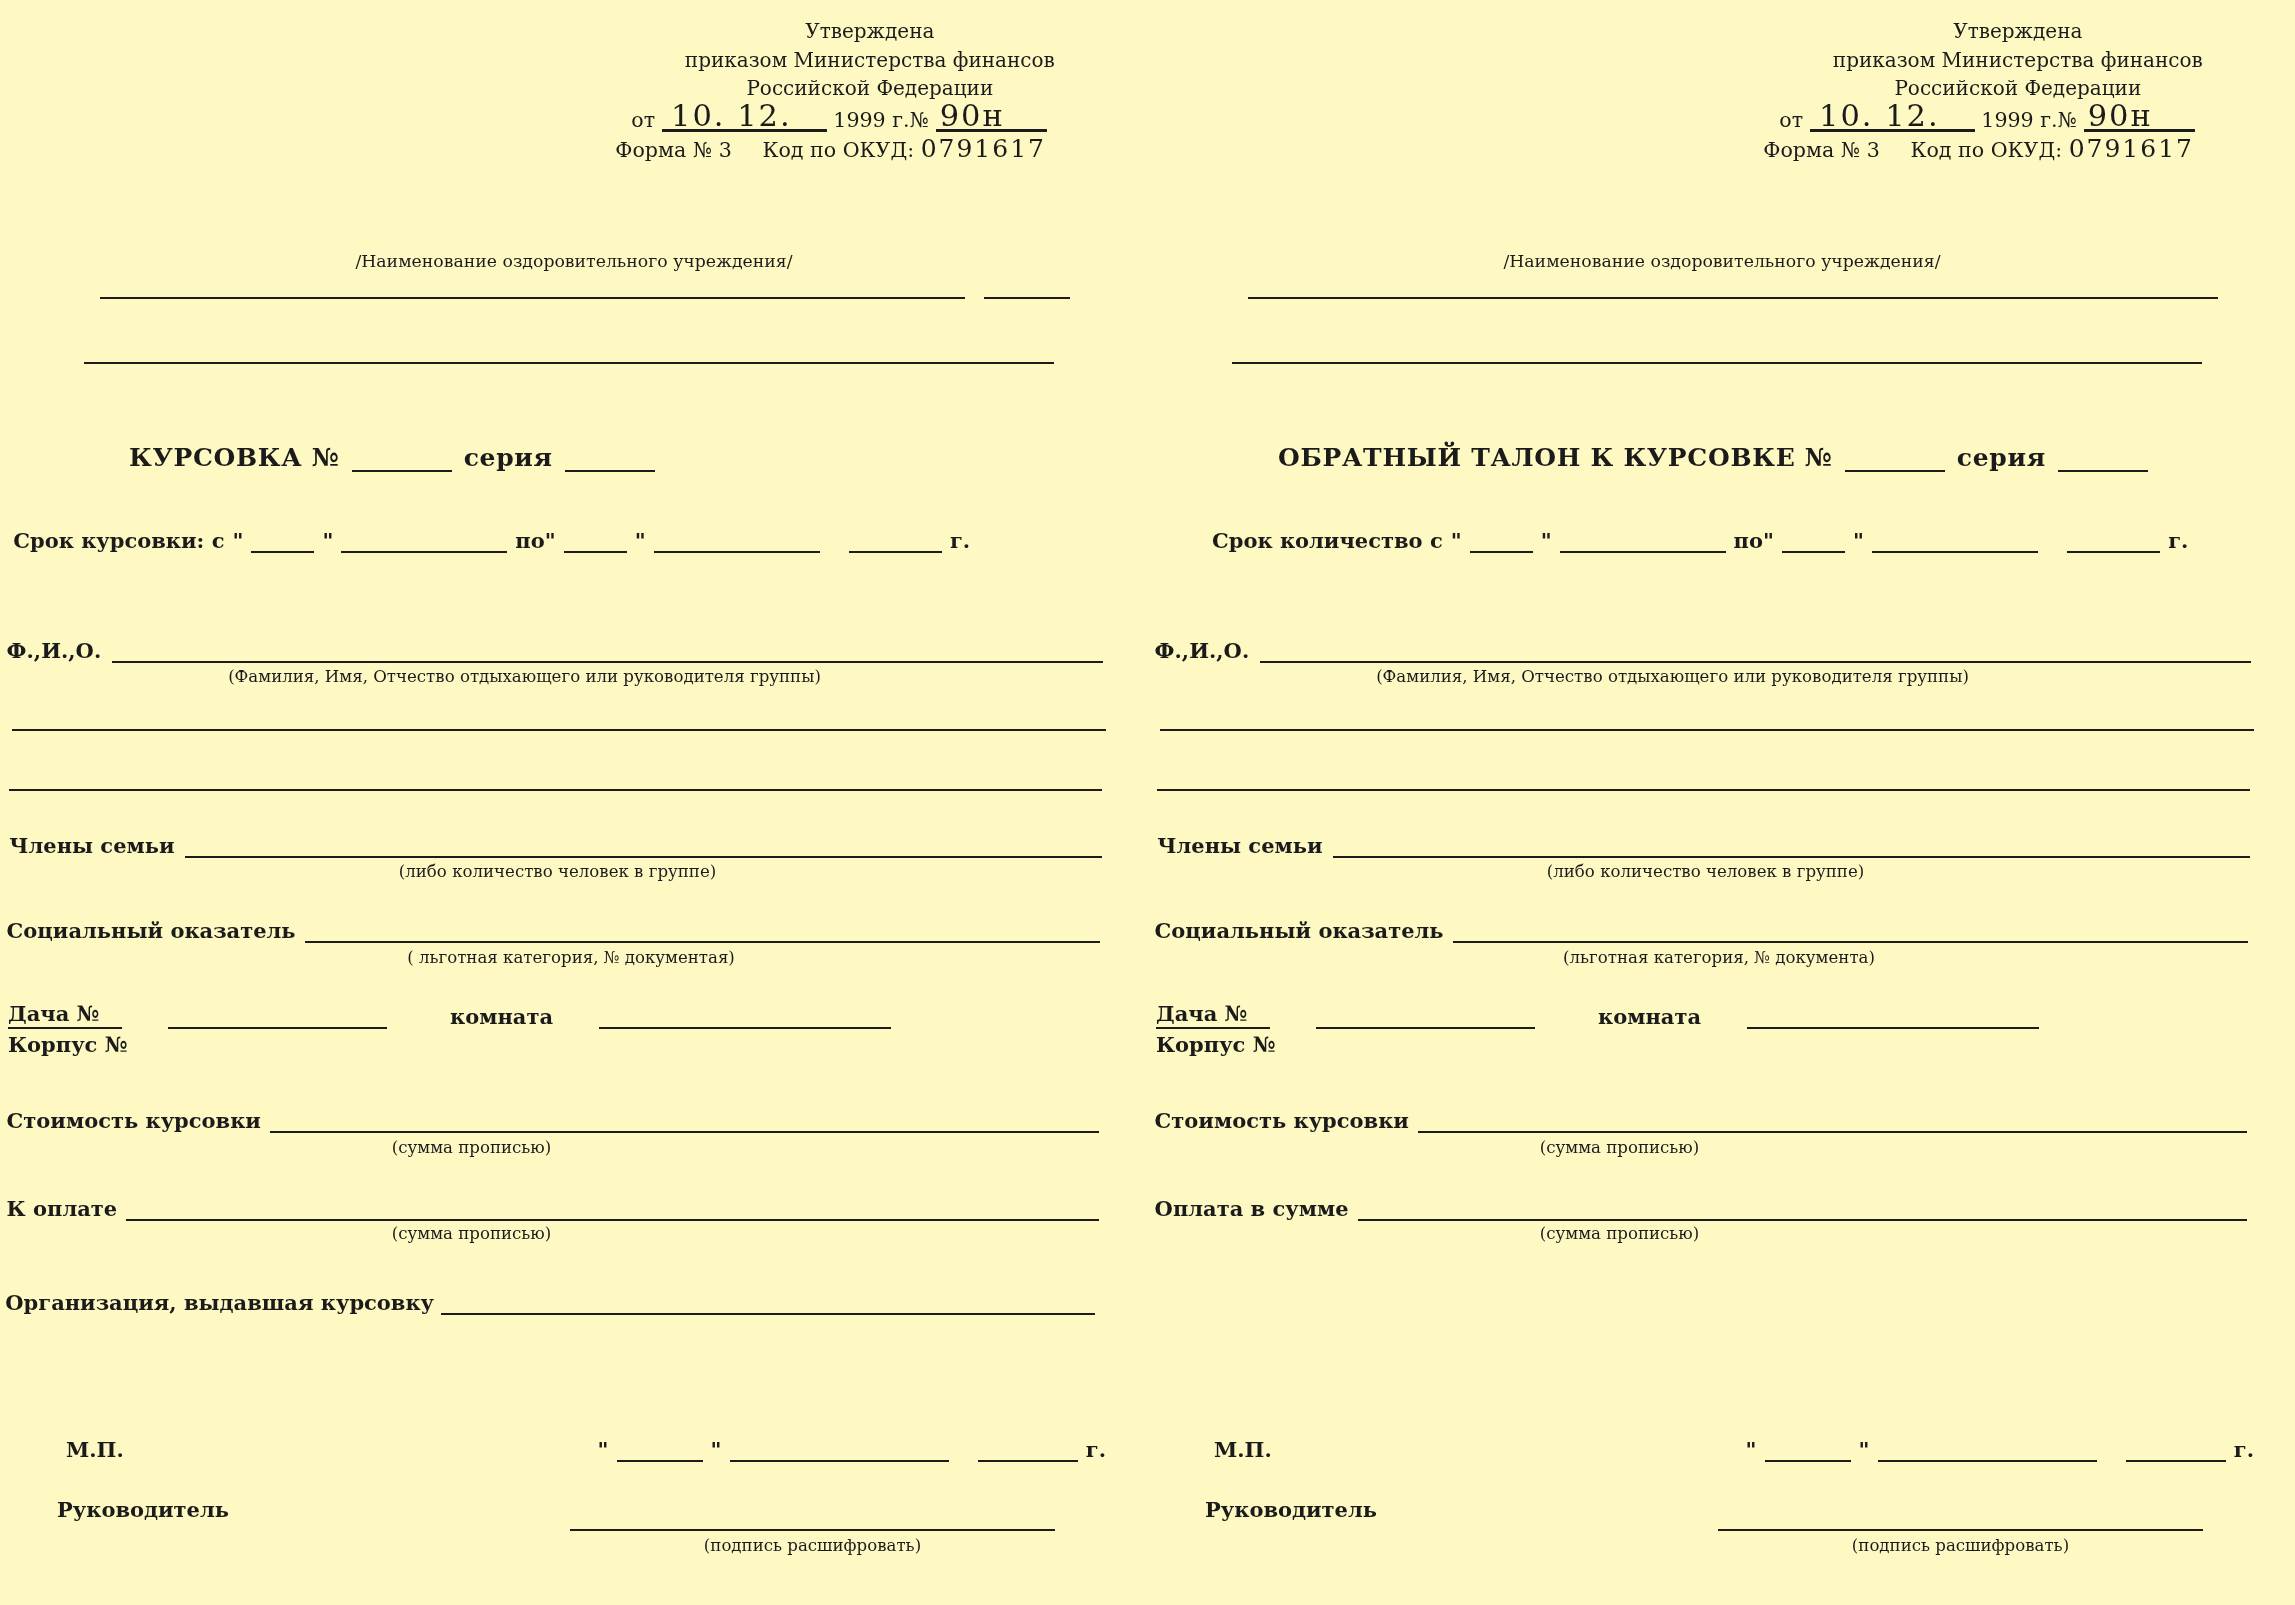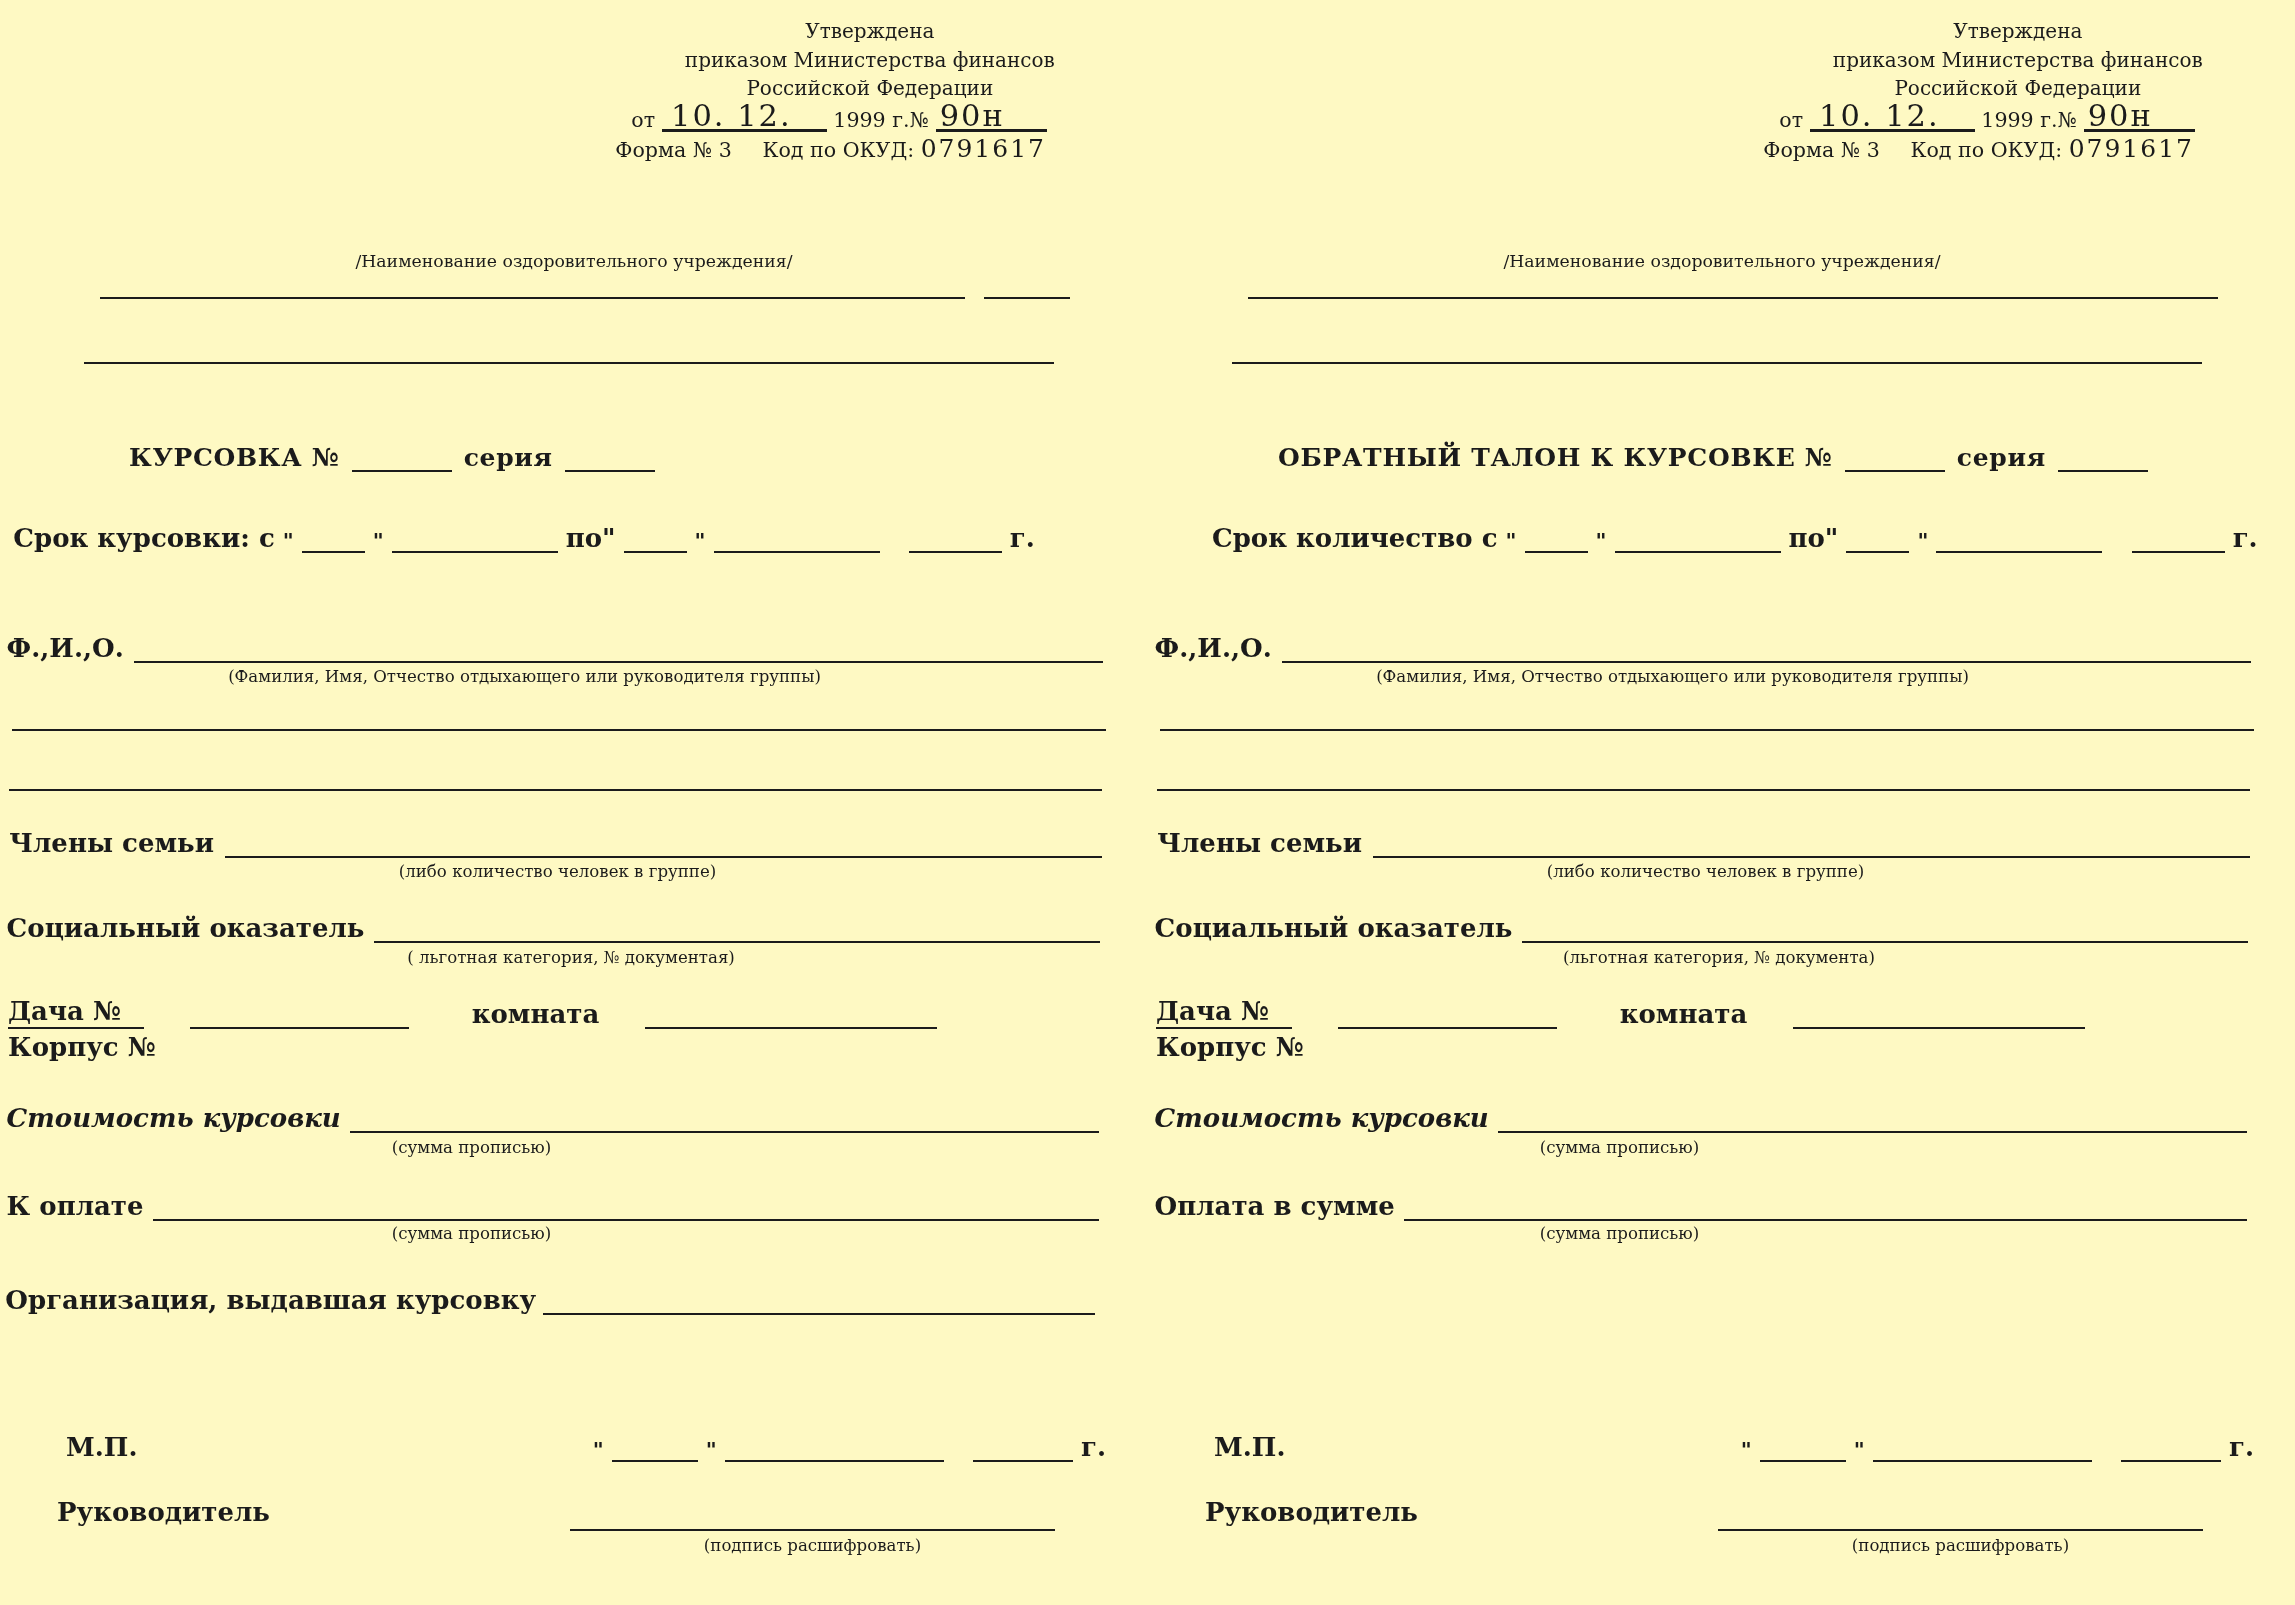--- a/index.html
+++ b/index.html
@@ -6,21 +6,21 @@
   .sheet{
     position:relative;width:2295px;height:1605px;overflow:hidden;
     background:#fef9c3;color:#1b1b1b;
     font-family:"DejaVu Serif","Liberation Serif",serif;
   }
   .panel{position:absolute;top:0;width:1148px;height:1605px;}
   .panel.left{left:0;}
   .panel.right{left:1148px;}
 
   .row{position:absolute;display:flex;align-items:flex-end;}
-  .label{font-weight:bold;font-size:26px;line-height:1.12;white-space:nowrap;}
+  .label{font-weight:bold;font-size:21px;line-height:1.12;white-space:nowrap;}
   .plain{font-size:20.6px;line-height:1.12;white-space:nowrap;}
   .q{font-weight:bold;font-size:21px;line-height:1.12;}
   .blank{border-bottom:2.7px solid #1c1c1c;height:8px;}
   .fill{flex:1 1 auto;}
   .cap-row{position:absolute;text-align:center;font-size:16.6px;line-height:1.1;}
 
   
   .hdr{position:absolute;top:17.3px;right:2.7px;width:551px;text-align:center;
        font-size:20px;line-height:1.42;}
   .hdr-date{display:flex;align-items:flex-end;gap:6.6px;text-align:left;
@@ -41,21 +41,21 @@
   .r-fio{top:628px;height:35px;left:6.6px;right:45px;gap:10.6px;}
   .r-fiocap{top:668px;left:0;width:1049px;}
   .r-fl1{top:721px;left:12px;right:42px;}
   .r-fl2{top:781px;left:9.3px;right:46px;}
   .r-family{top:823px;height:35px;left:9.3px;right:46px;gap:10.6px;}
   .r-famcap{top:863px;left:0;width:1115px;}
   .r-social{top:908px;height:35px;left:6.6px;right:48px;gap:9.3px;}
   .r-soccap{top:949px;left:0;width:1142px;}
   .r-dacha{top:993px;height:36px;left:8px;right:73px;}
   .r-korpus{top:1033px;left:8px;}
-  .r-cost{top:1098px;height:35px;left:6.6px;right:49px;gap:9.3px;font-style:italic;}
+  .r-cost{top:1098px;height:35px;left:6.6px;right:49px;gap:9.3px;}
   .r-costcap{top:1139px;left:0;width:943px;}
   .r-pay{top:1186px;height:35px;left:6.6px;right:49px;gap:9.3px;}
   .r-paycap{top:1225px;left:0;width:943px;}
   .r-org{top:1280px;height:35px;left:5.3px;right:53px;gap:6.6px;}
   .r-mp{top:1418px;height:44px;left:66px;right:42px;}
   .date-group{margin-left:auto;display:flex;align-items:flex-end;gap:8px;}
   .r-sig{top:1498px;left:57px;right:61px;align-items:flex-start;}
   .sig-col{margin-left:auto;margin-right:32px;width:485px;display:flex;
            flex-direction:column;align-items:center;gap:5.3px;padding-top:22.6px;}
   .sig-col .blank{width:100%;}

